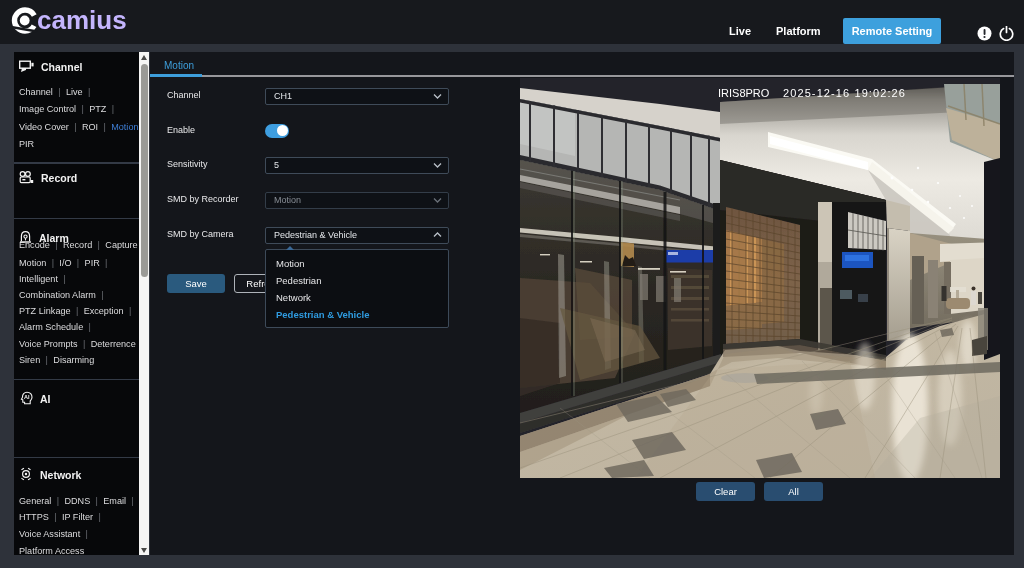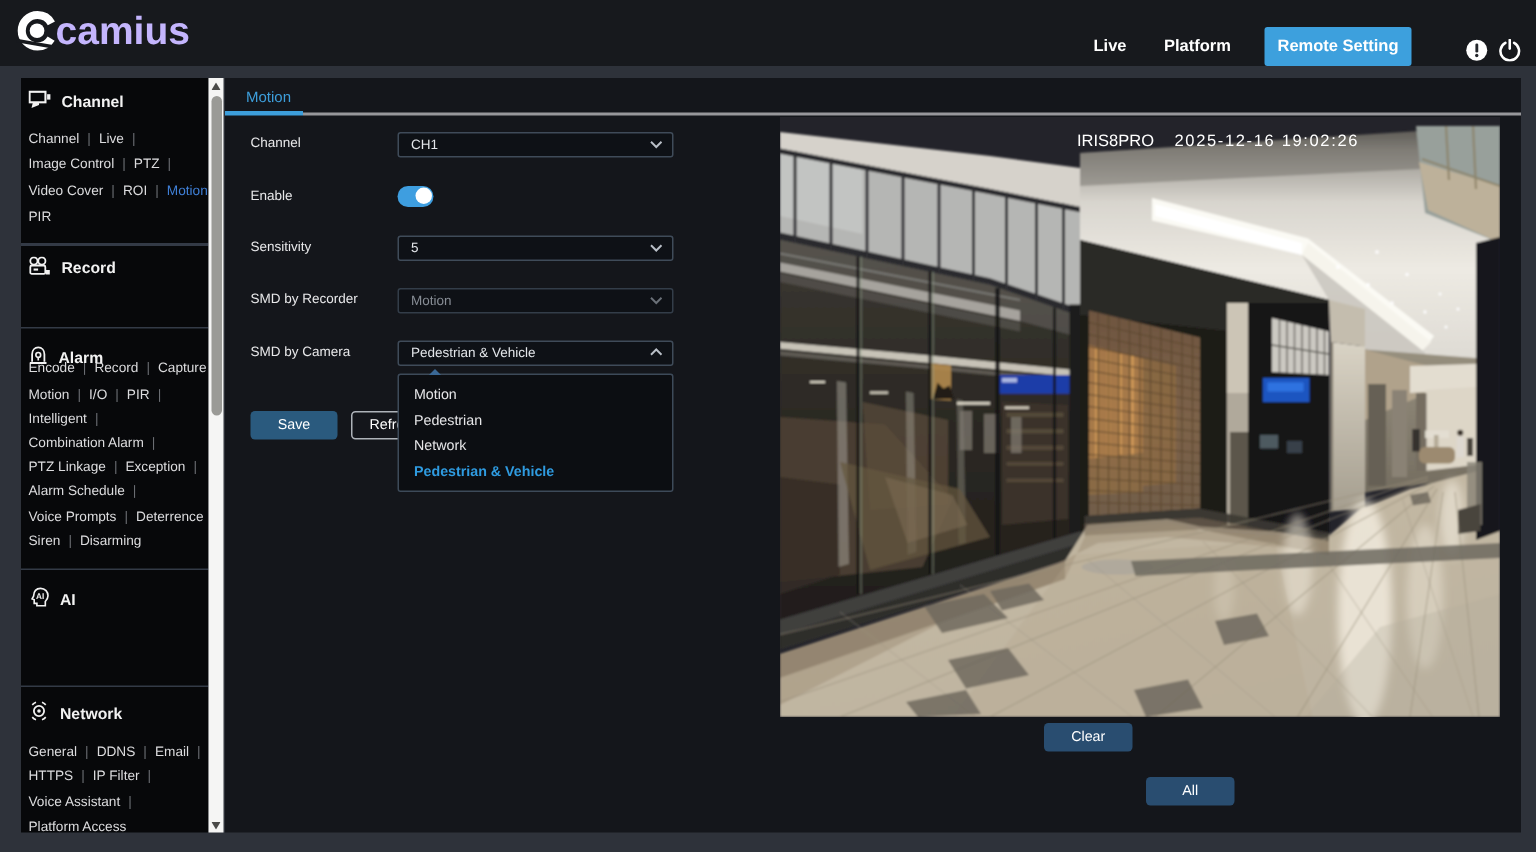--- a/index.html
+++ b/index.html
@@ -464,15 +464,15 @@
         <polygon points="420,252 432,250 434,257 422,259"></polygon>
       </g>
       </g>
 
       <text x="198" y="19" font-family="Liberation Sans" font-size="11" fill="#ffffff">IRIS8PRO</text>
       <text x="263" y="19" font-family="Liberation Sans" font-size="11" letter-spacing="1.1" fill="#ffffff">2025-12-16 19:02:26</text>
     </svg>
     </div>
 
     <div class="btn" style="left:546px;top:429.5px;width:59px;height:19px;background:#294d70;line-height:19px;">Clear</div>
-    <div class="btn" style="left:614px;top:429.5px;width:59px;height:19px;background:#294d70;line-height:19px;margin-top:36px;">All</div>
+    <div class="btn" style="left:614px;top:429.5px;width:59px;height:19px;background:#294d70;line-height:19px;">All</div>
   </div>
 </div>
 
 </body></html>

